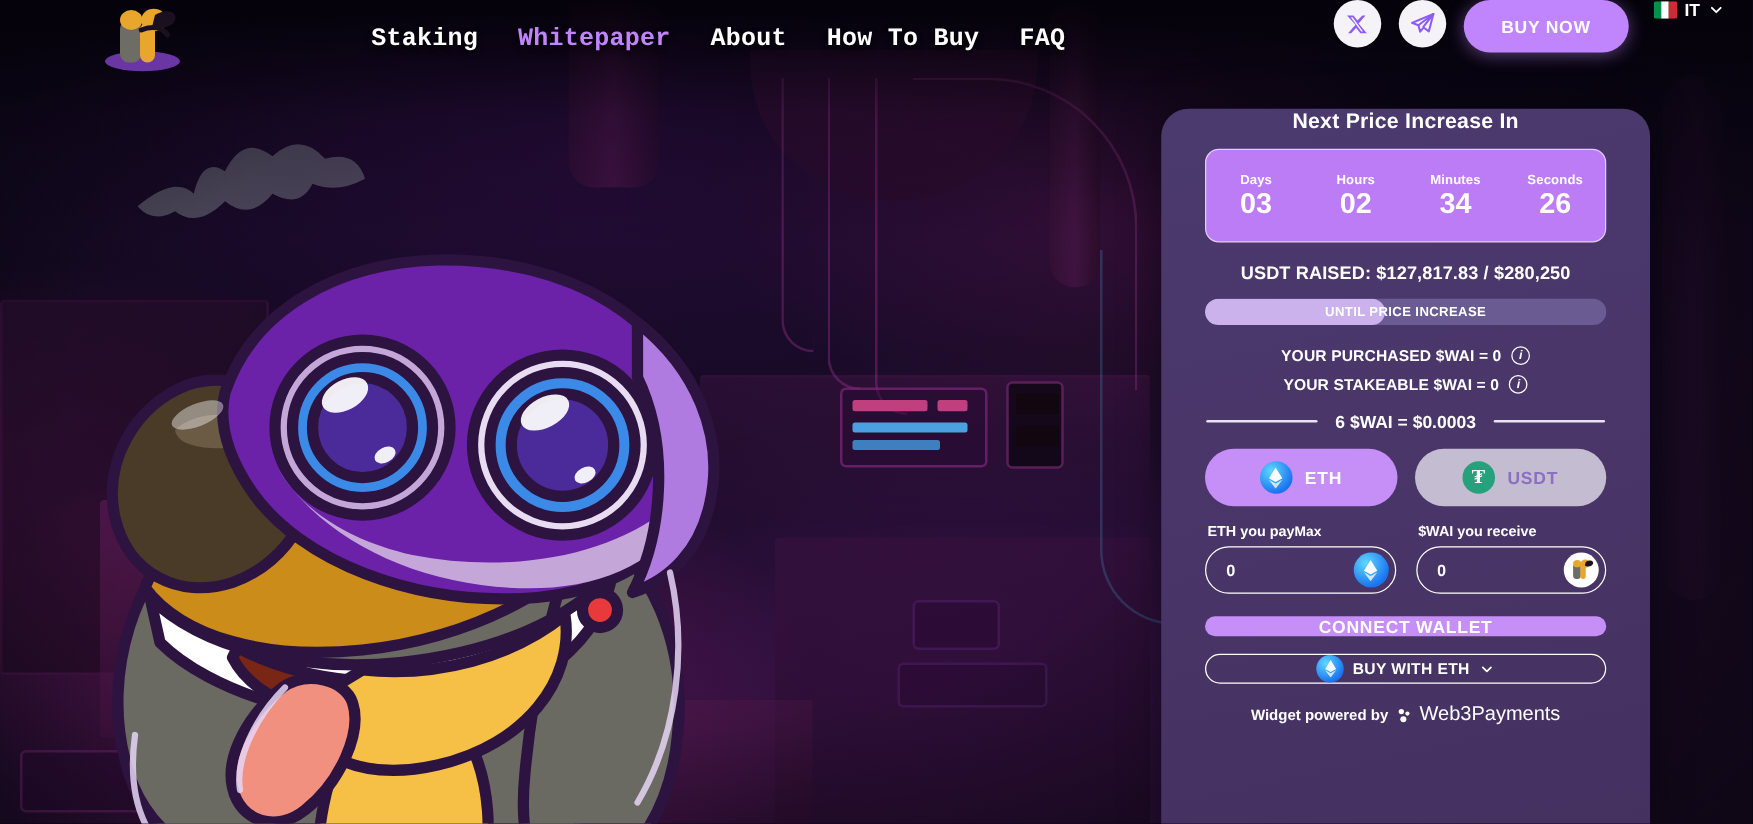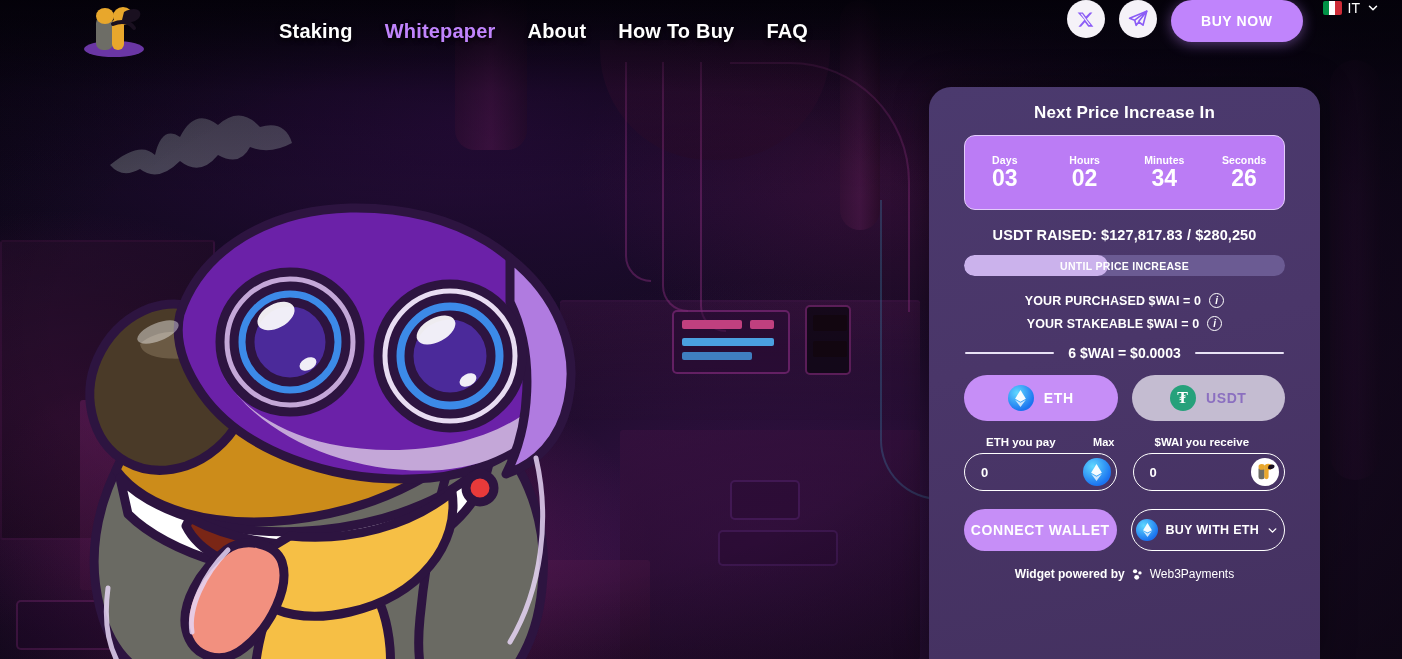--- a/index.html
+++ b/index.html
@@ -38,54 +38,54 @@
 
   
   #dog { position:absolute; left:-10px; top:118px; width:660px; height:600px; }
 
   
   #nav{
     position:absolute; left:0; top:0; width:1402px; height:62px;
     display:flex; align-items:center; z-index:40;
   }
   #logo{ position:absolute; left:78px; top:2px; width:72px; height:56px; }
-  .navlinks{ position:absolute; left:279px; top:0; height:62px; display:flex; align-items:center; gap:32px; }
+  .navlinks{ position:absolute; left:297px; top:0; height:62px; display:flex; align-items:center; gap:32px;font-family:Liberation Mono, monospace; }
   .navlink{
     color:#fff; font-size:20px; font-weight:800; letter-spacing:.2px;
     text-shadow:0 2px 5px rgba(0,0,0,.85); cursor:pointer; white-space:nowrap;
   }
   .navlink.active{ color:#c084fc; }
   .navright{ position:absolute; right:22px; top:0; height:62px; display:flex; align-items:flex-start; gap:14px; }
   .social{
     width:38px; height:38px; border-radius:50%; background:#f5f2f8;
     display:flex; align-items:center; justify-content:center;
     cursor:pointer; flex:none;
   }
   #buynow{
     height:42px; padding:0 30px; border-radius:24px; border:none;
     background:#c084fc; color:#fff; font-size:14px; font-weight:800;
     letter-spacing:.6px; cursor:pointer; font-family:inherit;
     box-shadow:0 2px 14px rgba(192,132,252,.45);
   }
   #lang{ display:flex; align-items:center; gap:6px; cursor:pointer; margin-left:6px; }
   .flag{ width:19px; height:14px; border-radius:2px; overflow:hidden; display:flex; flex:none; }
   .flag i{ display:block; width:33.34%; height:100%; }
-  .langtxt{ color:#fff; font-size:14px; font-weight:400; }
+  .langtxt{ color:#fff; font-size:14px; font-weight:700; }
 
   
   #widget{
     position:absolute; left:929px; top:87px; width:391px; height:572px;
     border-radius:22px 22px 0 0; z-index:30;
     background:linear-gradient(168deg,#4b3a6e 0%,#4a3669 45%,#443160 100%);
     box-shadow:0 0 34px rgba(0,0,0,.4);
     padding:0 18px;
   }
   .wtitle{
     text-align:center; color:#fff; font-size:17px; font-weight:800;
-    padding-top:16px; letter-spacing:.2px;
+    padding-top:0; letter-spacing:.2px;
   }
   #timer{
     margin:12px 17px 0; height:75px; border-radius:11px;
     background:#bb7cf5; border:1px solid #e3ccfa;
     display:flex; align-items:center;
   }
   .tcell{ flex:1; text-align:center; }
   .tlabel{ color:#fff; font-size:10.5px; font-weight:800; letter-spacing:.1px; }
   .tvalue{ color:#fff; font-size:23px; font-weight:800; line-height:1.08; }
   .raised{
@@ -133,53 +133,53 @@
     display:flex; align-items:center; justify-content:center;
   }
   .usdtcoin{
     width:26px; height:26px; border-radius:50%; flex:none; background:#26a17b;
     display:flex; align-items:center; justify-content:center;
     color:#fff; font-size:16px; font-weight:700; font-family:"Liberation Serif", serif;
   }
   .fieldrow{ display:flex; gap:16px; margin:15px 17px 0; }
   .fieldcol{ flex:1; min-width:0; }
   .flabel{
-    display:flex; justify-content:space-between; align-items:baseline;
-    color:#fff; font-size:11.5px; font-weight:800; margin-bottom:5px; padding:0 2px;margin-left:20px;
+    display:flex; justify-content:flex-start; align-items:baseline;
+    color:#fff; font-size:11.5px; font-weight:800; margin-bottom:5px; padding:0 2px;
   }
   .fmax{ color:#fff; font-size:11px; font-weight:800; cursor:pointer; }
   .fbox{
     height:38px; border:1.6px solid #fff; border-radius:19px;
     display:flex; align-items:center; padding:0 5px 0 16px; position:relative;
   }
   .fbox input{
     flex:1; min-width:0; background:transparent; border:none; outline:none;
     color:#fff; font-size:13px; font-weight:700; font-family:inherit;
   }
   .faicon{ width:28px; height:28px; border-radius:50%; flex:none; }
   .faicon.eth{ background:radial-gradient(circle at 35% 30%,#5fd8ff,#1a73f0 72%); display:flex; align-items:center; justify-content:center; }
   .faicon.wai{ background:#fff; overflow:hidden; display:flex; align-items:center; justify-content:center; }
-  .actionrow{ display:flex; gap:14px; margin:18px 17px 0; }
+  .actionrow{ display:flex; gap:14px; margin:18px 17px 0;flex-direction:column; }
   #connect{
     flex:1; height:42px; border-radius:21px; border:none; background:#c68ef7;
     color:#fff; font-size:14px; font-weight:800; letter-spacing:.6px;
     cursor:pointer; font-family:inherit;
   }
   #buyeth{
     flex:1; height:42px; border-radius:21px; border:1.6px solid #fff;
     background:transparent; color:#fff; font-size:12.5px; font-weight:800;
     letter-spacing:.3px; cursor:pointer; font-family:inherit;
     display:flex; align-items:center; justify-content:center; gap:7px;
   }
   .wfooter{
     display:flex; align-items:center; justify-content:center; gap:6px;
     margin-top:16px; color:#fff; font-size:12px;
   }
   .wfooter .bold{ font-weight:800; }
-  .wfooter .brand{ font-weight:400; font-size:12px; }
+  .wfooter .brand{ font-weight:400; font-size:16px; }
 </style>
 </head>
 <body>
 
 <div id="bg">
   <div class="bgbase"></div>
 
   <div class="pipe" style="left:455px;top:0;width:72px;height:150px;background:linear-gradient(90deg,#3a1038,#5b1a52 50%,#2c0c2c);border-radius:0 0 20px 20px;"></div>
   <div class="pipe" style="left:600px;top:40px;width:230px;height:120px;background:linear-gradient(180deg,#4a1444,#2a0a28);border-radius:0 0 110px 110px;opacity:.45;"></div>
   <div class="pipe" style="left:840px;top:0;width:40px;height:230px;background:linear-gradient(90deg,#3a1236,#551b4e,#27091f);opacity:.45;"></div>

